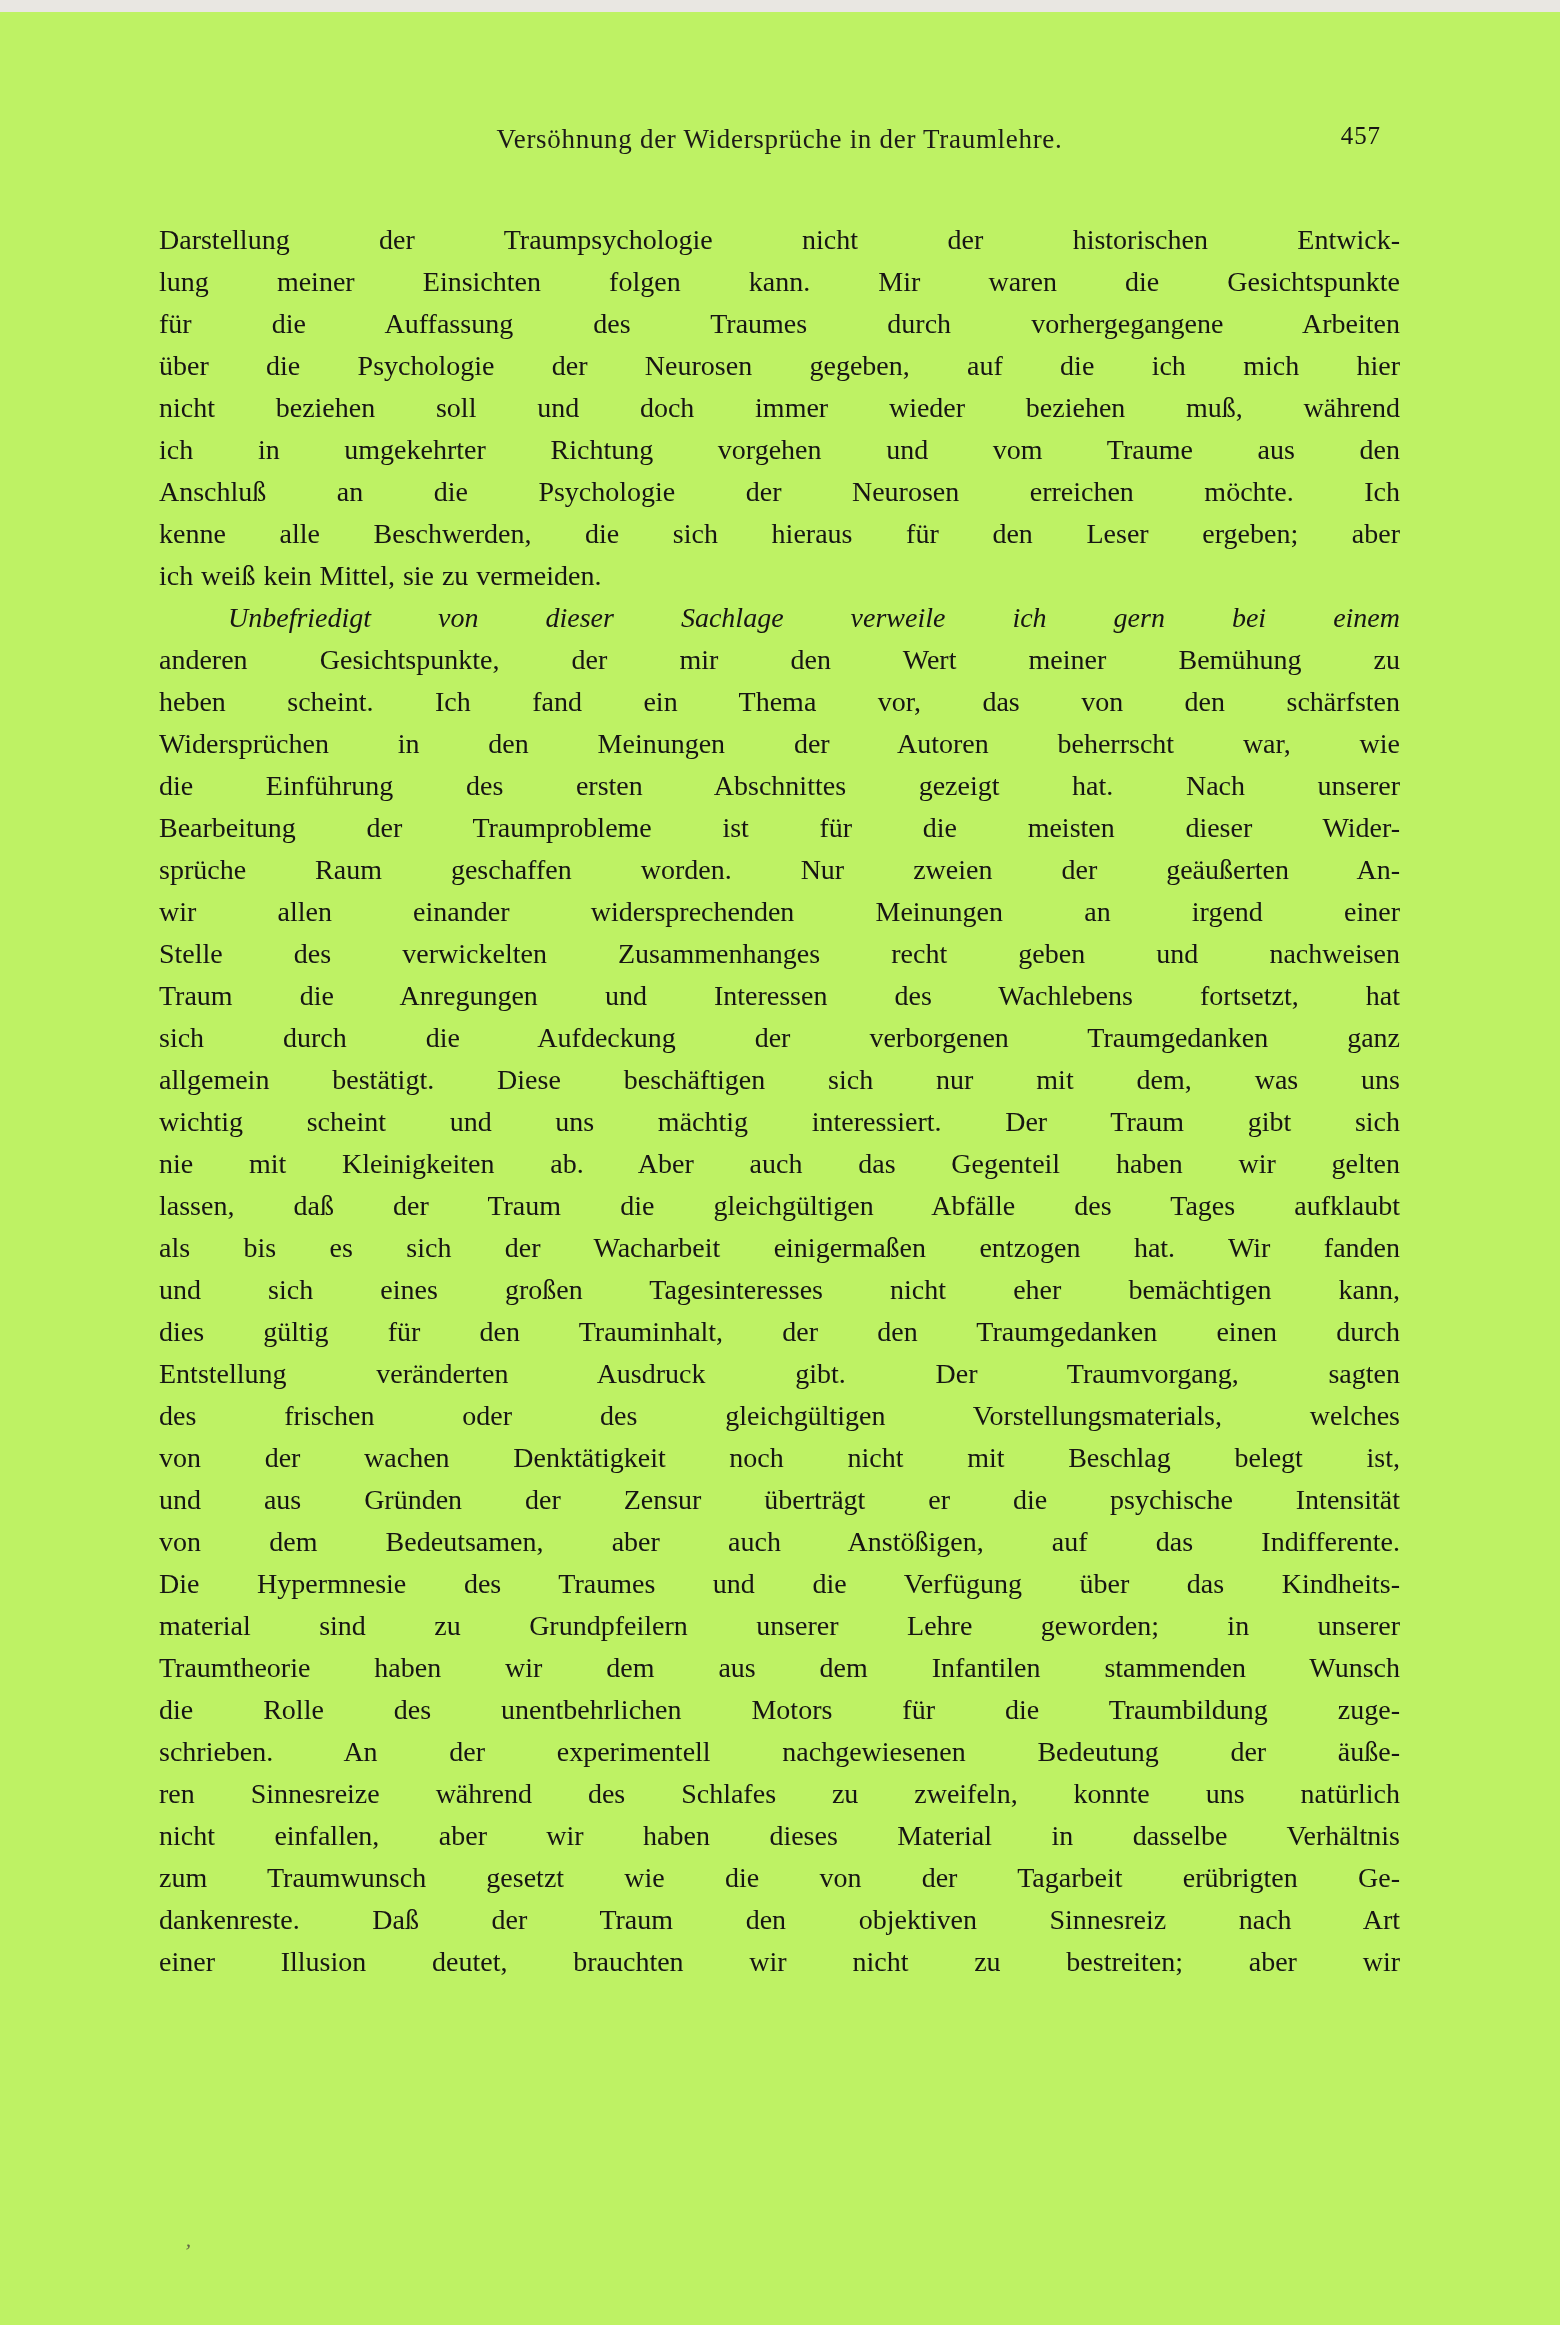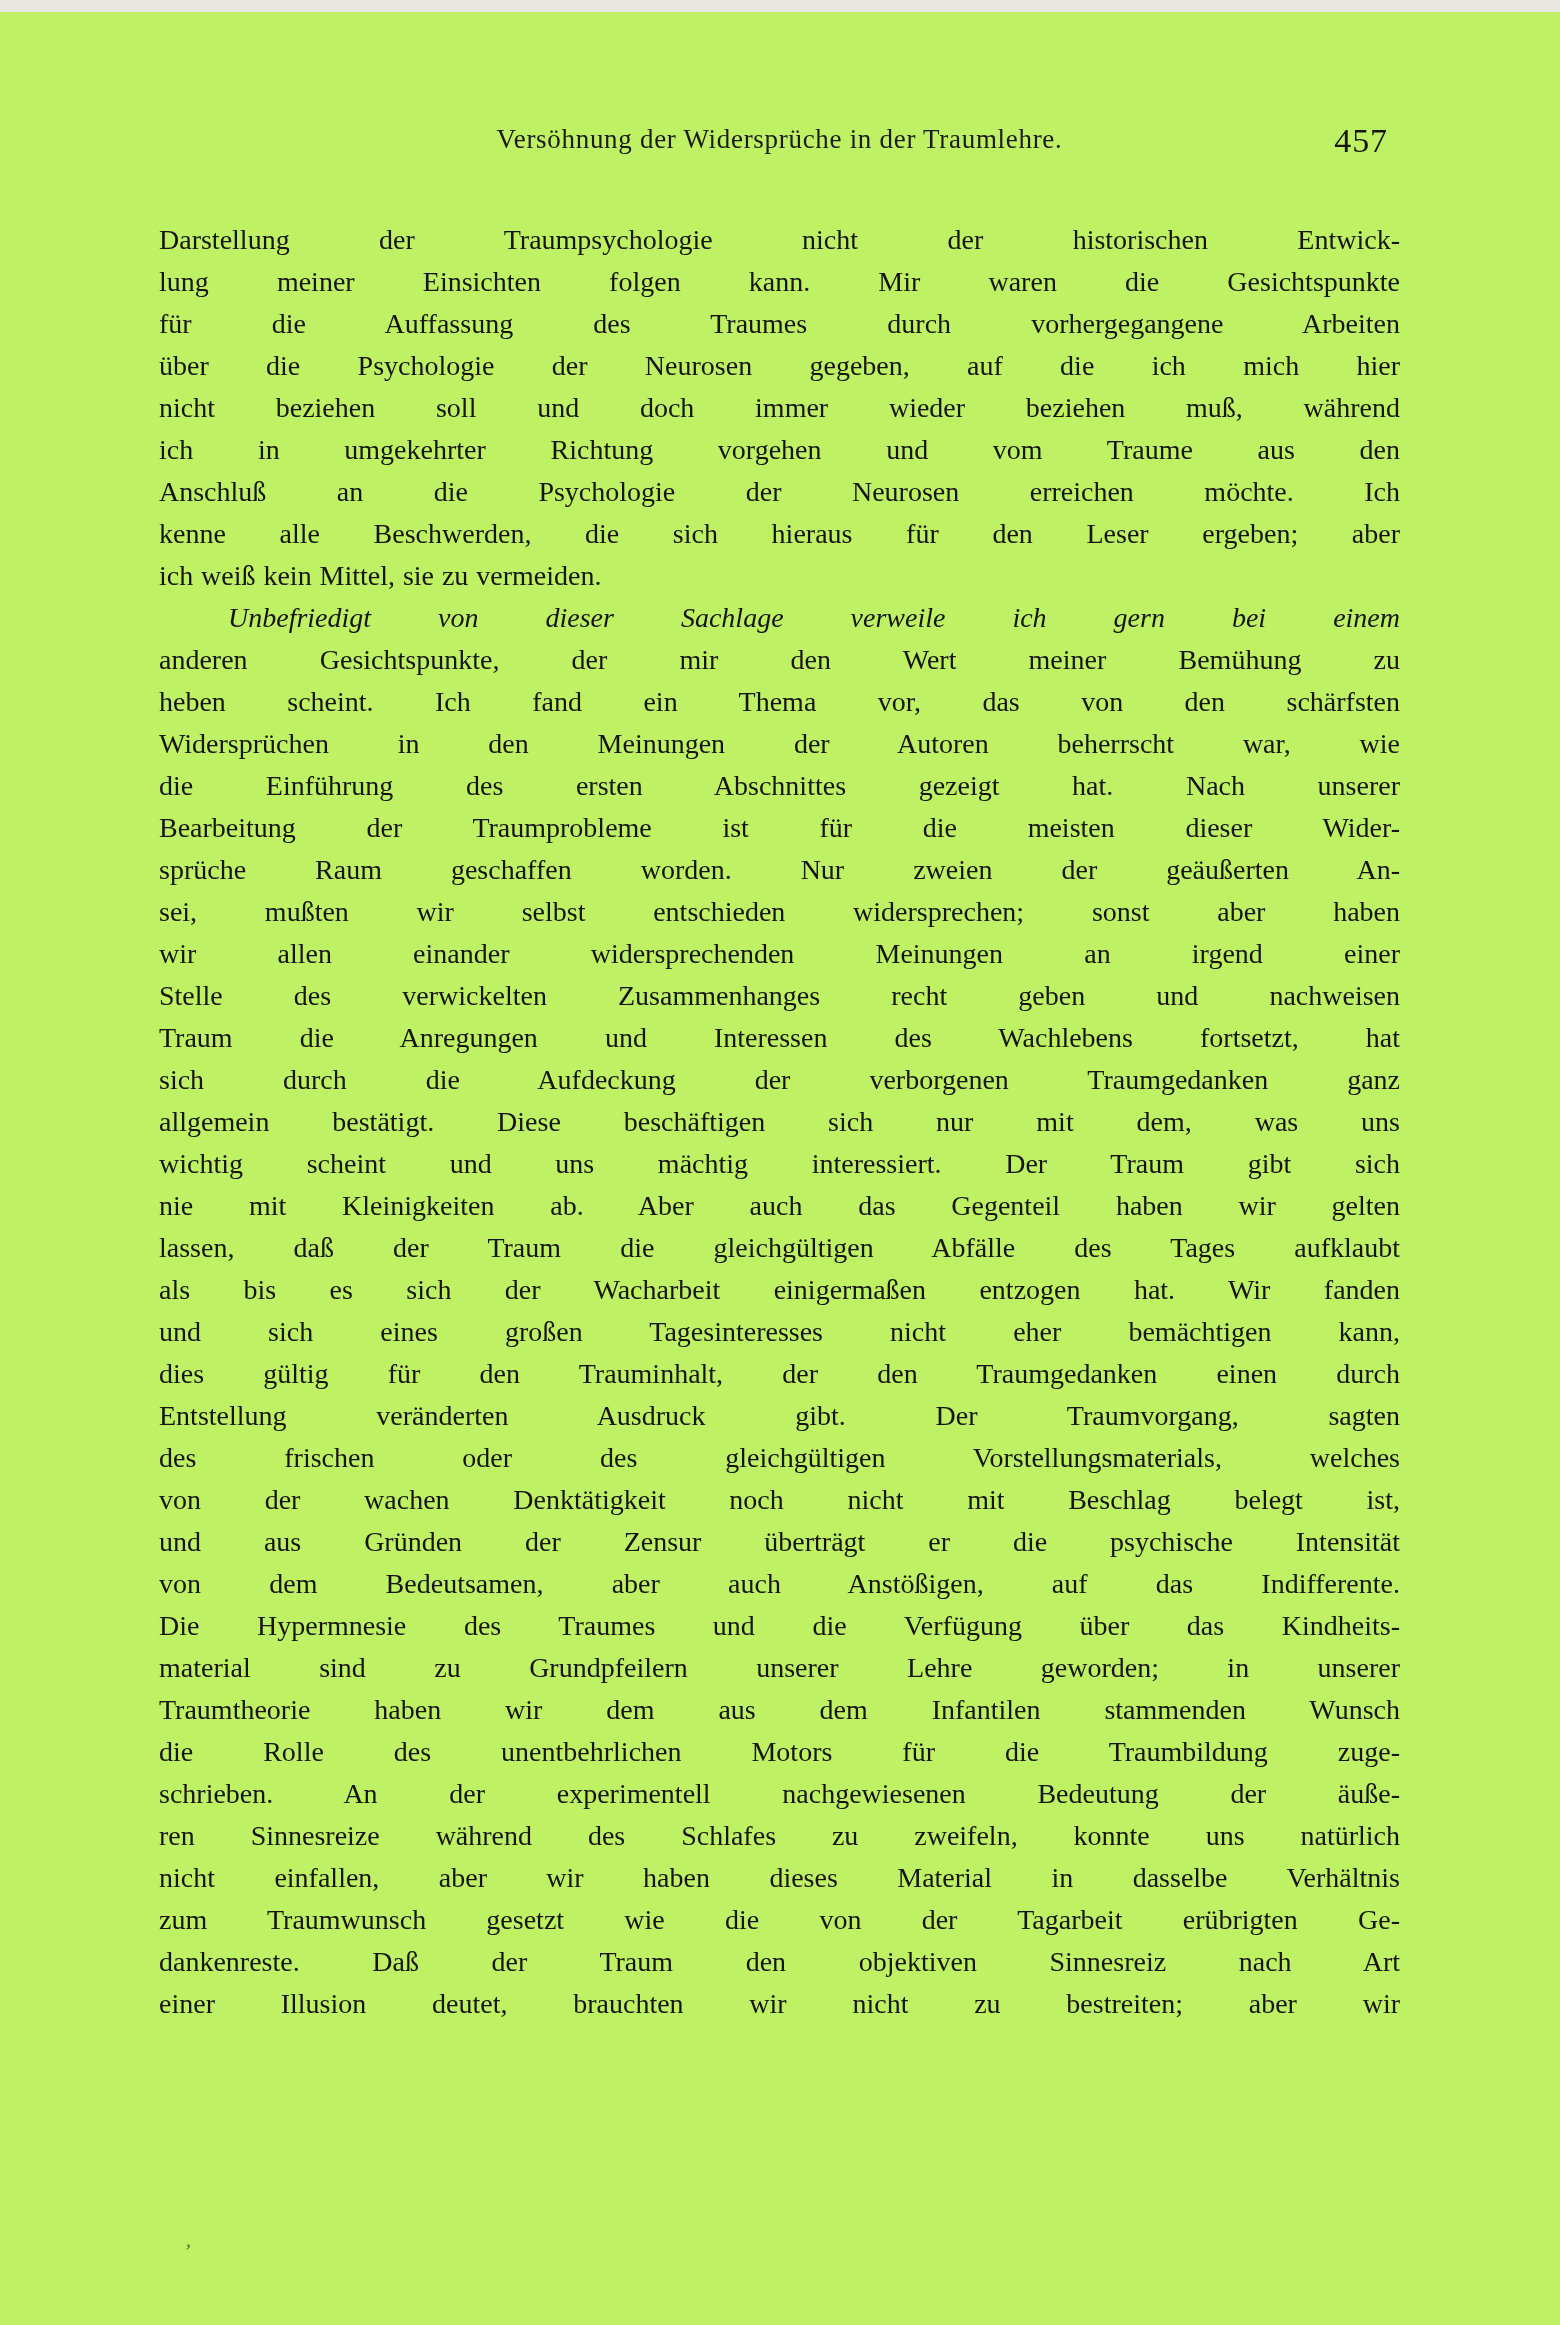--- a/index.html
+++ b/index.html
@@ -32,23 +32,23 @@
     position: absolute;
     left: 50%;
     transform: translateX(-50%);
     white-space: nowrap;
     font-size: 27px;
     letter-spacing: 0.7px;
     color: #1d1b18;
   }
   .page-number {
     position: absolute;
-    right: 12px;
+    right: 19px;
     top: -1.9px;
-    font-size: 34px;
+    font-size: 25px;
     letter-spacing: 0.9px;
     color: #171513;
   }
   .body-text {
     font-size: 28px;
   }
   .paragraph { margin: 0; }
   .line {
     text-align: justify;
     text-align-last: justify;
@@ -99,21 +99,20 @@
           <div class="line last">ich weiß kein Mittel, sie zu vermeiden.</div>
         </div>
       <div class="paragraph">
           <div class="line indent">Unbefriedigt von dieser Sachlage verweile ich gern bei einem</div>
           <div class="line">anderen Gesichtspunkte, der mir den Wert meiner Bemühung zu</div>
           <div class="line">heben scheint. Ich fand ein Thema vor, das von den schärfsten</div>
           <div class="line">Widersprüchen in den Meinungen der Autoren beherrscht war, wie</div>
           <div class="line">die Einführung des ersten Abschnittes gezeigt hat. Nach unserer</div>
           <div class="line">Bearbeitung der Traumprobleme ist für die meisten dieser Wider-</div>
           <div class="line">sprüche Raum geschaffen worden. Nur zweien der geäußerten An-</div>
-          <div class="line">sei, mußten wir selbst entschieden widersprechen; sonst aber haben</div>
           <div class="line">wir allen einander widersprechenden Meinungen an irgend einer</div>
           <div class="line">Stelle des verwickelten Zusammenhanges recht geben und nachweisen</div>
           <div class="line">Traum die Anregungen und Interessen des Wachlebens fortsetzt, hat</div>
           <div class="line">sich durch die Aufdeckung der verborgenen Traumgedanken ganz</div>
           <div class="line">allgemein bestätigt. Diese beschäftigen sich nur mit dem, was uns</div>
           <div class="line">wichtig scheint und uns mächtig interessiert. Der Traum gibt sich</div>
           <div class="line">nie mit Kleinigkeiten ab. Aber auch das Gegenteil haben wir gelten</div>
           <div class="line">lassen, daß der Traum die gleichgültigen Abfälle des Tages aufklaubt</div>
           <div class="line">als bis es sich der Wacharbeit einigermaßen entzogen hat. Wir fanden</div>
           <div class="line">und sich eines großen Tagesinteresses nicht eher bemächtigen kann,</div>

